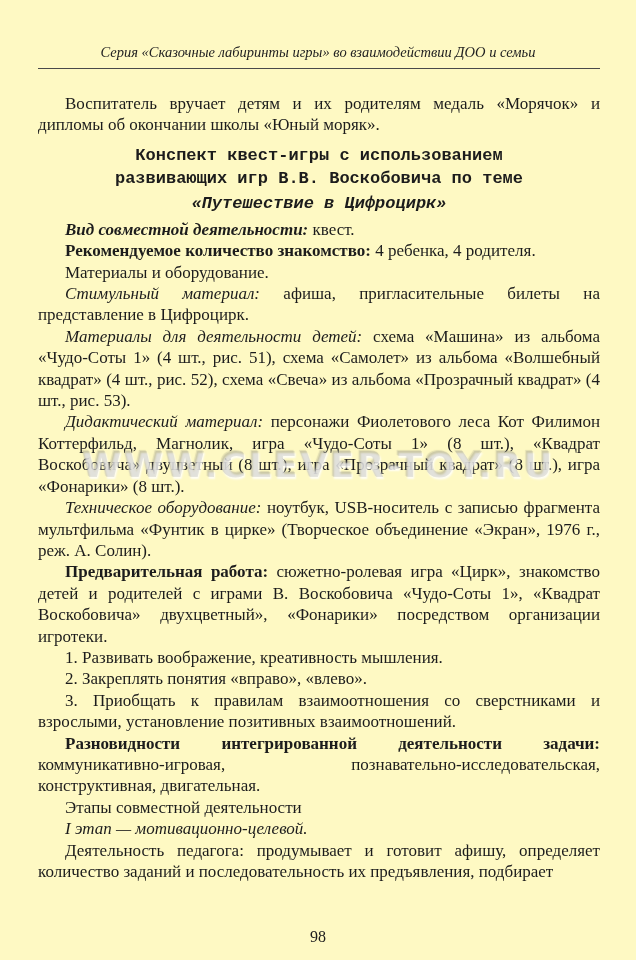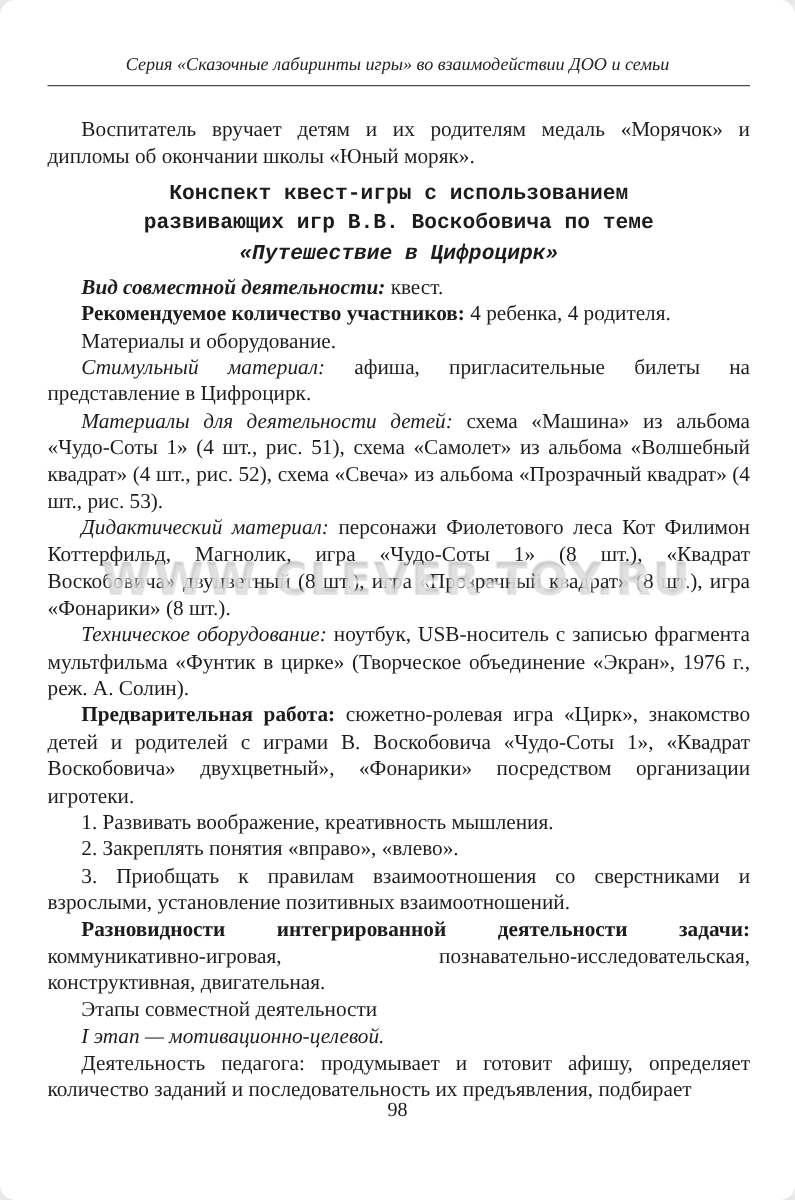--- a/index.html
+++ b/index.html
@@ -2,26 +2,25 @@
 <html lang="ru"><head>
 <meta charset="utf-8">
 <style>
   html, body { margin: 0; padding: 0; }
   body { background: #e8e8e8; }
   .page {
     position: relative;
     width: 636px;
     height: 960px;
     margin: 0 auto;
-    background: #ffffff;
+    background: #fef9c3;
     color: #1c1c1c;
     font-family: "Liberation Serif", "DejaVu Serif", serif;
     overflow: hidden;
     box-sizing: border-box;
-    border-radius: 12px;
   }
   .running-head {
     padding-top: 44px;
     text-align: center;
     font-style: italic;
     font-size: 14.5px;
     line-height: 17px;
     color: #222;
   }
   .head-rule {
@@ -65,21 +64,21 @@
     font-family: "DejaVu Sans", "Liberation Sans", sans-serif;
     font-weight: 700;
     font-size: 36px;
     letter-spacing: 2px;
     color: rgba(125, 125, 125, 0.20);
     text-shadow: 1px 2px 2px rgba(255,255,255,0.85), -1px -1px 1px rgba(90,90,90,0.18);
     pointer-events: none;
   }
   .page-number {
     position: absolute;
-    top: 880px;
+    top: 928px;
     left: 0;
     width: 100%;
     text-align: center;
     font-size: 16px;
     color: #1c1c1c;
     z-index: 1;
   }
 </style>
 </head>
 <body>
@@ -96,21 +95,21 @@
     <p>Воспитатель вручает детям и их родителям медаль «Морячок» и дипломы об окончании школы «Юный моряк».</p>
 
     <div class="title-block">
       <p class="title-line">Конспект квест-игры с использованием</p>
       <p class="title-line">развивающих игр В.В. Воскобовича по теме</p>
       <p class="title-line title-line-italic">«Путешествие в Цифроцирк»</p>
     </div>
 
     <p><span class="lead-bold-italic">Вид совместной деятельности:</span><span> квест.</span></p>
 
-    <p><span class="lead-bold">Рекомендуемое количество участников:</span><span> 4 ребенка, 4 родителя.</span></p>
+    <p><span class="lead-bold">Рекомендуемое количество знакомство:</span><span> 4 ребенка, 4 родителя.</span></p>
 
     <p class="heading-left">Материалы и оборудование.</p>
 
     <p><span class="lead-italic">Стимульный материал:</span><span> афиша, пригласительные билеты на представление в Цифроцирк.</span></p>
 
     <p><span class="lead-italic">Материалы для деятельности детей:</span><span> схема «Машина» из альбома «Чудо-Соты 1» (4 шт., рис. 51), схема «Самолет» из альбома «Волшебный квадрат» (4 шт., рис. 52), схема «Свеча» из альбома «Прозрачный квадрат» (4 шт., рис. 53).</span></p>
 
     <p><span class="lead-italic">Дидактический материал:</span><span> персонажи Фиолетового леса Кот Филимон Коттерфильд, Магнолик, игра «Чудо-Соты 1» (8 шт.), «Квадрат Воскобовича» двуцветный (8 шт.), игра «Прозрачный квадрат» (8 шт.), игра «Фонарики» (8 шт.).</span></p>
 
     <p><span class="lead-italic">Техническое оборудование:</span><span> ноутбук, USB-носитель с записью фрагмента мультфильма «Фунтик в цирке» (Творческое объединение «Экран», 1976 г., реж. А. Солин).</span></p>

